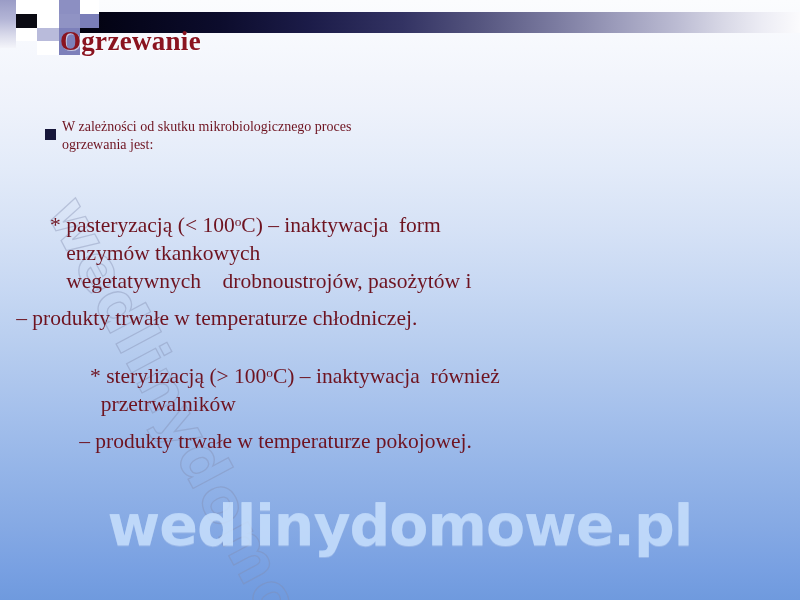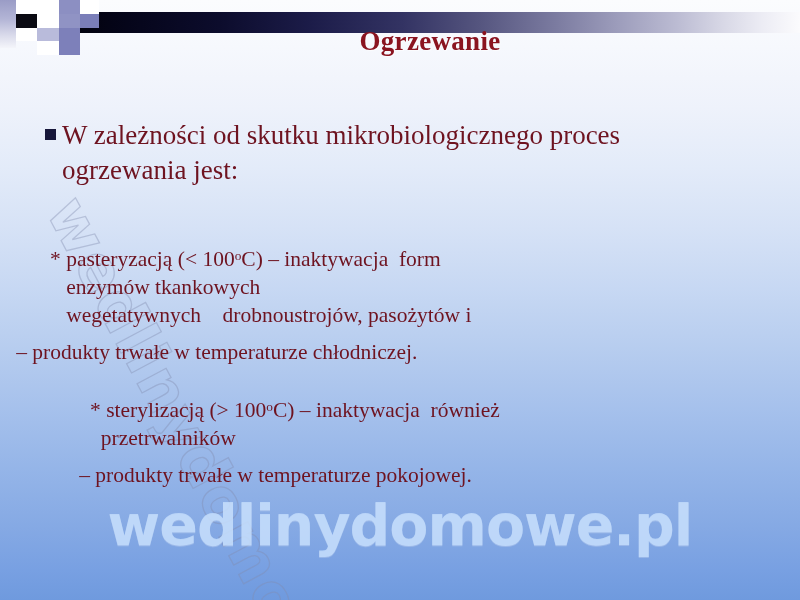--- a/index.html
+++ b/index.html
@@ -81,21 +81,21 @@
 
   .sq-l { left: 37px;  top: 41px; width: 22px; height: 14px; background: #ffffff; }
   .sq-m { left: 59px;  top: 41px; width: 21px; height: 14px; background: #7d80ba; }
 
   
   .title {
     position: absolute;
     left: 0;
     top: 26px;
     width: 800px;
-    text-align: center;
+    text-align: left;
     padding-left: 60px;
     box-sizing: border-box;
     font-family: "Liberation Serif", "DejaVu Serif", serif;
     font-weight: bold;
     font-size: 27px;
     letter-spacing: 0.3px;
     color: #8a1420;
     text-shadow: 1px 1px 0 rgba(255,255,255,0.55);
     z-index: 6;
   }
@@ -157,21 +157,21 @@
   .bullet-mark {
     position: absolute;
     left: 45px;
     top: 11px;
     width: 11px;
     height: 11px;
     background: #17173a;
   }
   .bullet-text {
     display: block;
-    font-size: 27px;
+    font-size: 14px;
     line-height: 1.30;
     text-indent: -16px;
   }
 
   .para {
     position: relative;
     font-size: 21.5px;
     line-height: 1.30;
   }
   .para .ln { display: block; white-space: pre; }

